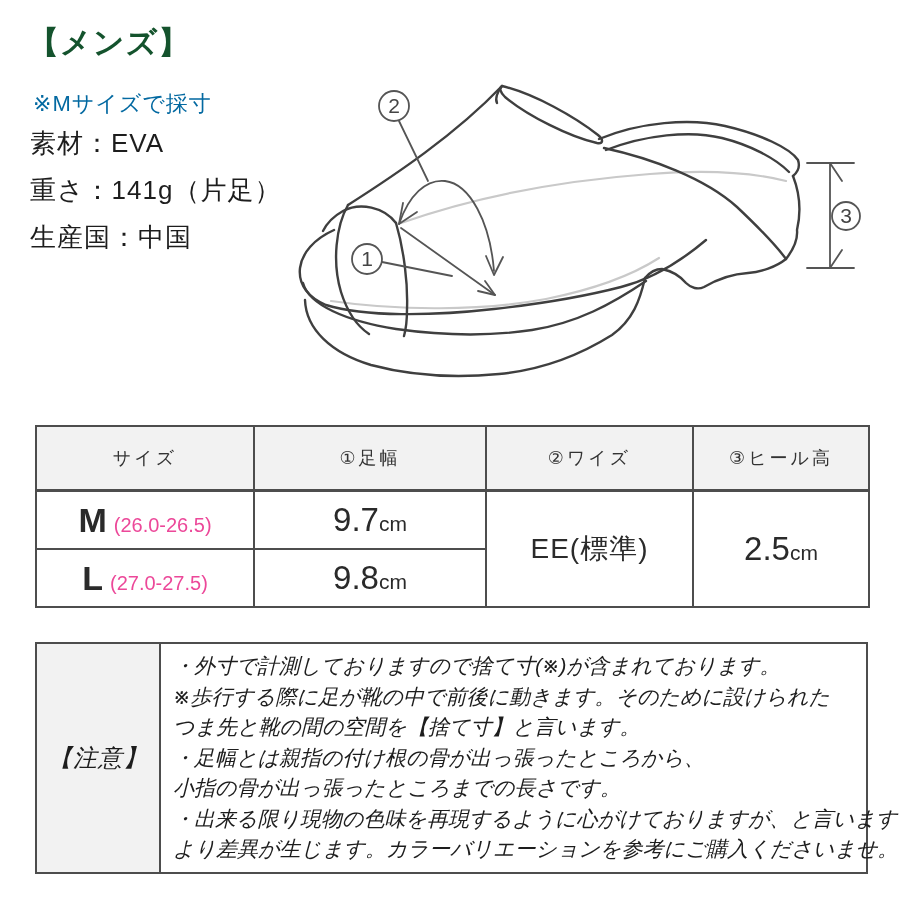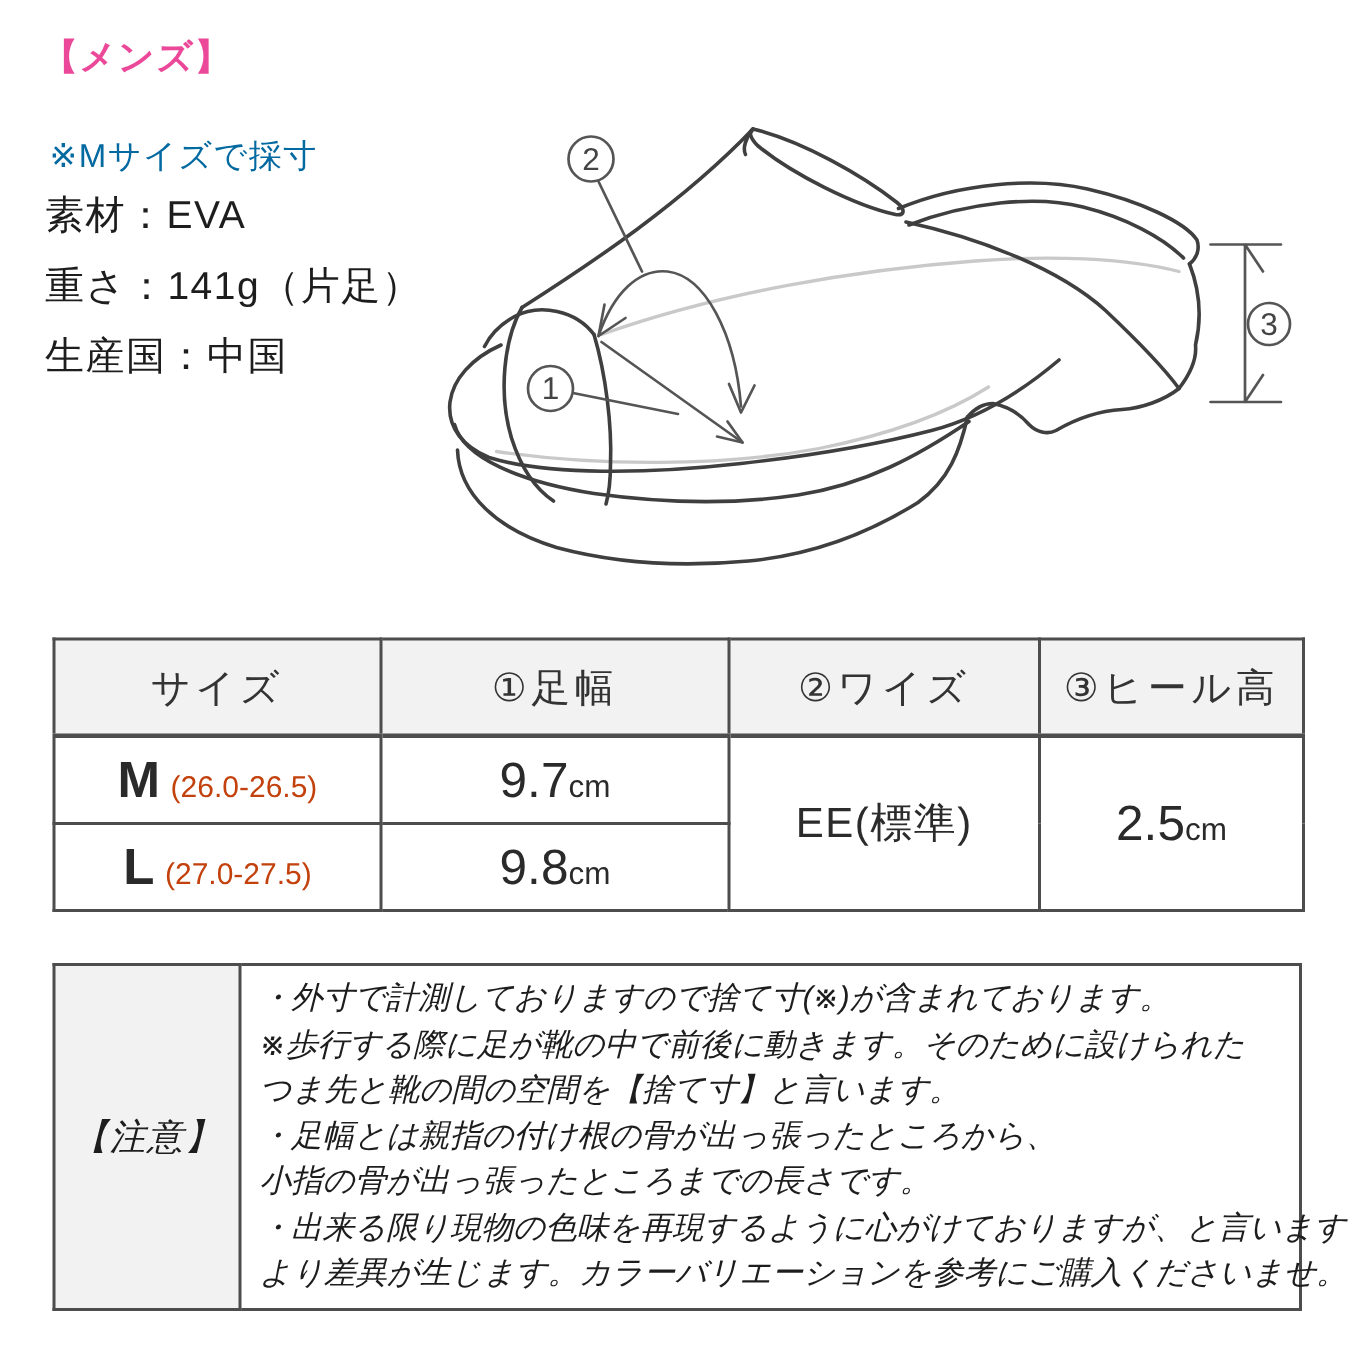--- a/index.html
+++ b/index.html
@@ -5,43 +5,43 @@
   html,body{margin:0;padding:0;}
   body{
     width:900px;height:900px;position:relative;overflow:hidden;
     background:#ffffff;color:#222222;
     font-family:"Liberation Sans","DejaVu Sans",sans-serif;
     -webkit-font-smoothing:antialiased;
   }
   .abs{position:absolute;}
 
   
-  .page-title{left:28px;top:22px;font-size:24px;font-weight:bold;letter-spacing:1px;color:#ec4899;}
+  .page-title{left:28px;top:22px;font-size:31px;font-weight:bold;letter-spacing:1px;color:#14532d;}
   .measure-note{left:33px;top:89px;font-size:22px;letter-spacing:1px;color:#0369a1;}
   .spec-line{left:30px;font-size:26px;letter-spacing:1px;color:#1d1d1d;}
   .spec-material{top:126px;}
   .spec-weight{top:173px;}
   .spec-country{top:220px;}
 
   
   .diagram{left:0;top:0;width:900px;height:430px;}
   .diagram text{font-size:21px;fill:#444444;text-anchor:middle;
     font-family:"Liberation Sans","DejaVu Sans",sans-serif;}
 
   
   table{border-collapse:collapse;table-layout:fixed;}
   .size-table{left:35px;top:425px;width:833px;text-align:center;color:#2b2b2b;}
   .size-table th,.size-table td{border:2px solid #4d4d4d;padding:0;}
   .size-table thead th{
-    background:#f2f2f2;height:62px;font-size:26px;font-weight:normal;
+    background:#f2f2f2;height:62px;font-size:18px;font-weight:normal;
     letter-spacing:3px;border-bottom-width:3px;color:#333333;
   }
   .size-table tbody td{height:56px;background:#ffffff;}
   .size-letter{font-size:34px;font-weight:bold;color:#2a2a2a;}
-  .size-range{font-size:20px;margin-left:7px;color:#c2410c;}
+  .size-range{font-size:20px;margin-left:7px;color:#ec4899;}
   .big-val{font-size:33px;color:#2a2a2a;}
   .unit{font-size:21px;color:#2a2a2a;}
   .wise-cell{font-size:28px;letter-spacing:1px;}
 
   
   .caution-table{left:35px;top:642px;width:833px;color:#1d1d1d;}
   .caution-table td{border:2px solid #4d4d4d;font-style:italic;}
   .caution-label-cell{width:120px;background:#f2f2f2;text-align:center;
     font-size:24px;letter-spacing:1px;}
   .caution-body-cell{padding:7px 10px 7px 12px;background:#ffffff;}

